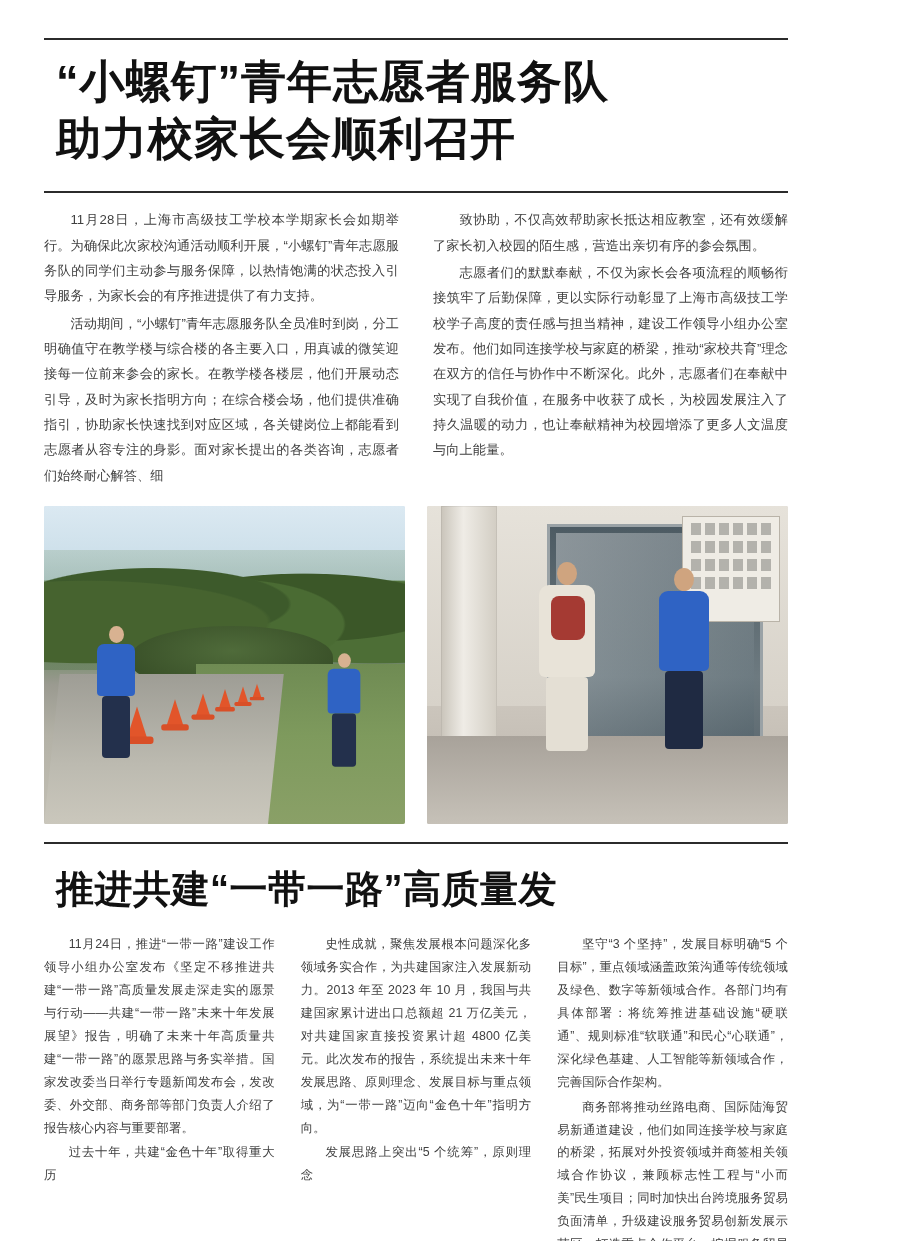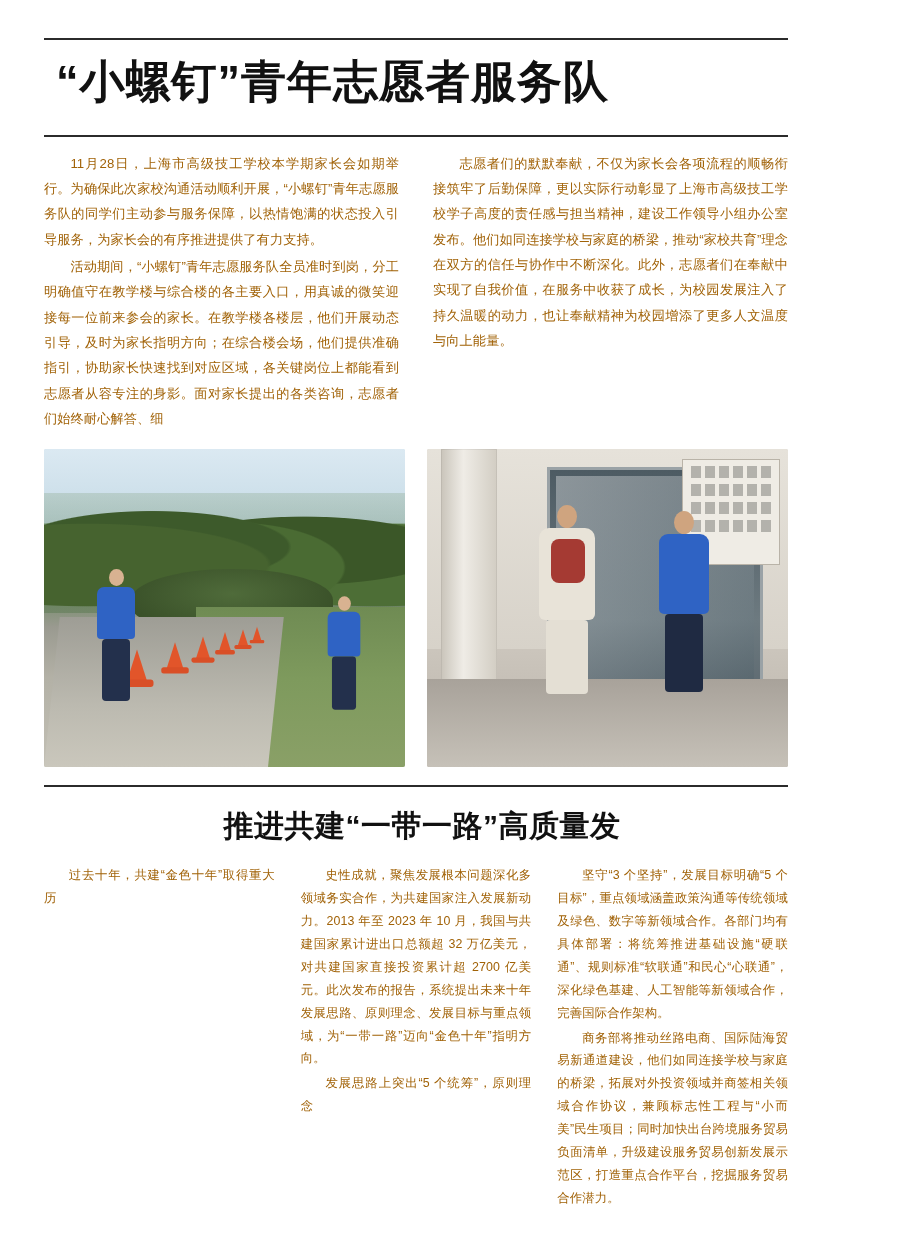--- a/index.html
+++ b/index.html
@@ -56,21 +56,21 @@
     flex: 1 1 0;
     min-width: 0;
   }
   p.body {
     font-size: 13.2px;
     line-height: 1.92;
     text-align: justify;
     text-justify: inter-ideograph;
     margin: 0 0 2px 0;
     text-indent: 2em;
-    color: #a16207;
+    color: #404040;
     letter-spacing: 0.1px;
   }
 
   
   .photos {
     display: flex;
     gap: 22px;
     margin-top: 16px;
   }
   .photo {
@@ -181,57 +181,58 @@
   .ph2 .vol-legs { width:38px;height:78px;background:#1f2a42;border-radius:4px;margin:0 auto;}
 
   .rule-mid {
     border-top: 2px solid #2b2b2b;
     margin: 18px 0 0 0;
   }
 
   
   .headline2 {
     font-weight: bold;
-    font-size: 30px;
+    font-size: 38px;
     line-height: 1.55;
     color: #111;
     margin: 16px 0 0 0;
     padding-left: 12px;
     letter-spacing: 0.5px;
-    text-align: center;
   }
   .cols3 {
     display: flex;
     gap: 26px;
     margin-top: 14px;
   }
   .cols3 .col p.body {
     font-size: 12.4px;
     line-height: 1.85;
   }
 </style>
 </head>
 <body>
 
 <div class="page">
 
   <div class="rule-top"></div>
 
   <h1 class="headline">
     <span class="l1">“小螺钉”青年志愿者服务队</span>
+    <span class="l2">助力校家长会顺利召开</span>
   </h1>
 
   <div class="rule-under-head"></div>
 
   <div class="cols2">
     <div class="col">
       <p class="body">11月28日，上海市高级技工学校本学期家长会如期举行。为确保此次家校沟通活动顺利开展，“小螺钉”青年志愿服务队的同学们主动参与服务保障，以热情饱满的状态投入引导服务，为家长会的有序推进提供了有力支持。</p>
       <p class="body">活动期间，“小螺钉”青年志愿服务队全员准时到岗，分工明确值守在教学楼与综合楼的各主要入口，用真诚的微笑迎接每一位前来参会的家长。在教学楼各楼层，他们开展动态引导，及时为家长指明方向；在综合楼会场，他们提供准确指引，协助家长快速找到对应区域，各关键岗位上都能看到志愿者从容专注的身影。面对家长提出的各类咨询，志愿者们始终耐心解答、细</p>
     </div>
     <div class="col">
+      <p class="body">致协助，不仅高效帮助家长抵达相应教室，还有效缓解了家长初入校园的陌生感，营造出亲切有序的参会氛围。</p>
       <p class="body">志愿者们的默默奉献，不仅为家长会各项流程的顺畅衔接筑牢了后勤保障，更以实际行动彰显了上海市高级技工学校学子高度的责任感与担当精神，建设工作领导小组办公室发布。他们如同连接学校与家庭的桥梁，推动“家校共育”理念在双方的信任与协作中不断深化。此外，志愿者们在奉献中实现了自我价值，在服务中收获了成长，为校园发展注入了持久温暖的动力，也让奉献精神为校园增添了更多人文温度与向上能量。</p>
     </div>
   </div>
 
   <div class="photos">
 
     <div class="photo ph1">
       <div class="sky"></div>
       <div class="treeline"></div>
       <div class="hedge"></div>
@@ -288,24 +289,25 @@
   </div>
 
   <div class="rule-mid"></div>
 
   <h2 class="headline2">
     <span style="display:block">推进共建“一带一路”高质量发</span>
   </h2>
 
   <div class="cols3">
     <div class="col">
+      <p class="body">11月24日，推进“一带一路”建设工作领导小组办公室发布《坚定不移推进共建“一带一路”高质量发展走深走实的愿景与行动——共建“一带一路”未来十年发展展望》报告，明确了未来十年高质量共建“一带一路”的愿景思路与务实举措。国家发改委当日举行专题新闻发布会，发改委、外交部、商务部等部门负责人介绍了报告核心内容与重要部署。</p>
       <p class="body">过去十年，共建“金色十年”取得重大历</p>
     </div>
     <div class="col">
-      <p class="body">史性成就，聚焦发展根本问题深化多领域务实合作，为共建国家注入发展新动力。2013 年至 2023 年 10 月，我国与共建国家累计进出口总额超 32 万亿美元，对共建国家直接投资累计超 2700 亿美元。此次发布的报告，系统提出未来十年发展思路、原则理念、发展目标与重点领域，为“一带一路”迈向“金色十年”指明方向。</p>
+      <p class="body">史性成就，聚焦发展根本问题深化多领域务实合作，为共建国家注入发展新动力。2013 年至 2023 年 10 月，我国与共建国家累计进出口总额超 21 万亿美元，对共建国家直接投资累计超 4800 亿美元。此次发布的报告，系统提出未来十年发展思路、原则理念、发展目标与重点领域，为“一带一路”迈向“金色十年”指明方向。</p>
       <p class="body">发展思路上突出“5 个统筹”，原则理念</p>
     </div>
     <div class="col">
       <p class="body">坚守“3 个坚持”，发展目标明确“5 个目标”，重点领域涵盖政策沟通等传统领域及绿色、数字等新领域合作。各部门均有具体部署：将统筹推进基础设施“硬联通”、规则标准“软联通”和民心“心联通”，深化绿色基建、人工智能等新领域合作，完善国际合作架构。</p>
       <p class="body">商务部将推动丝路电商、国际陆海贸易新通道建设，他们如同连接学校与家庭的桥梁，拓展对外投资领域并商签相关领域合作协议，兼顾标志性工程与“小而美”民生项目；同时加快出台跨境服务贸易负面清单，升级建设服务贸易创新发展示范区，打造重点合作平台，挖掘服务贸易合作潜力。</p>
     </div>
   </div>
 
 </div>
 

